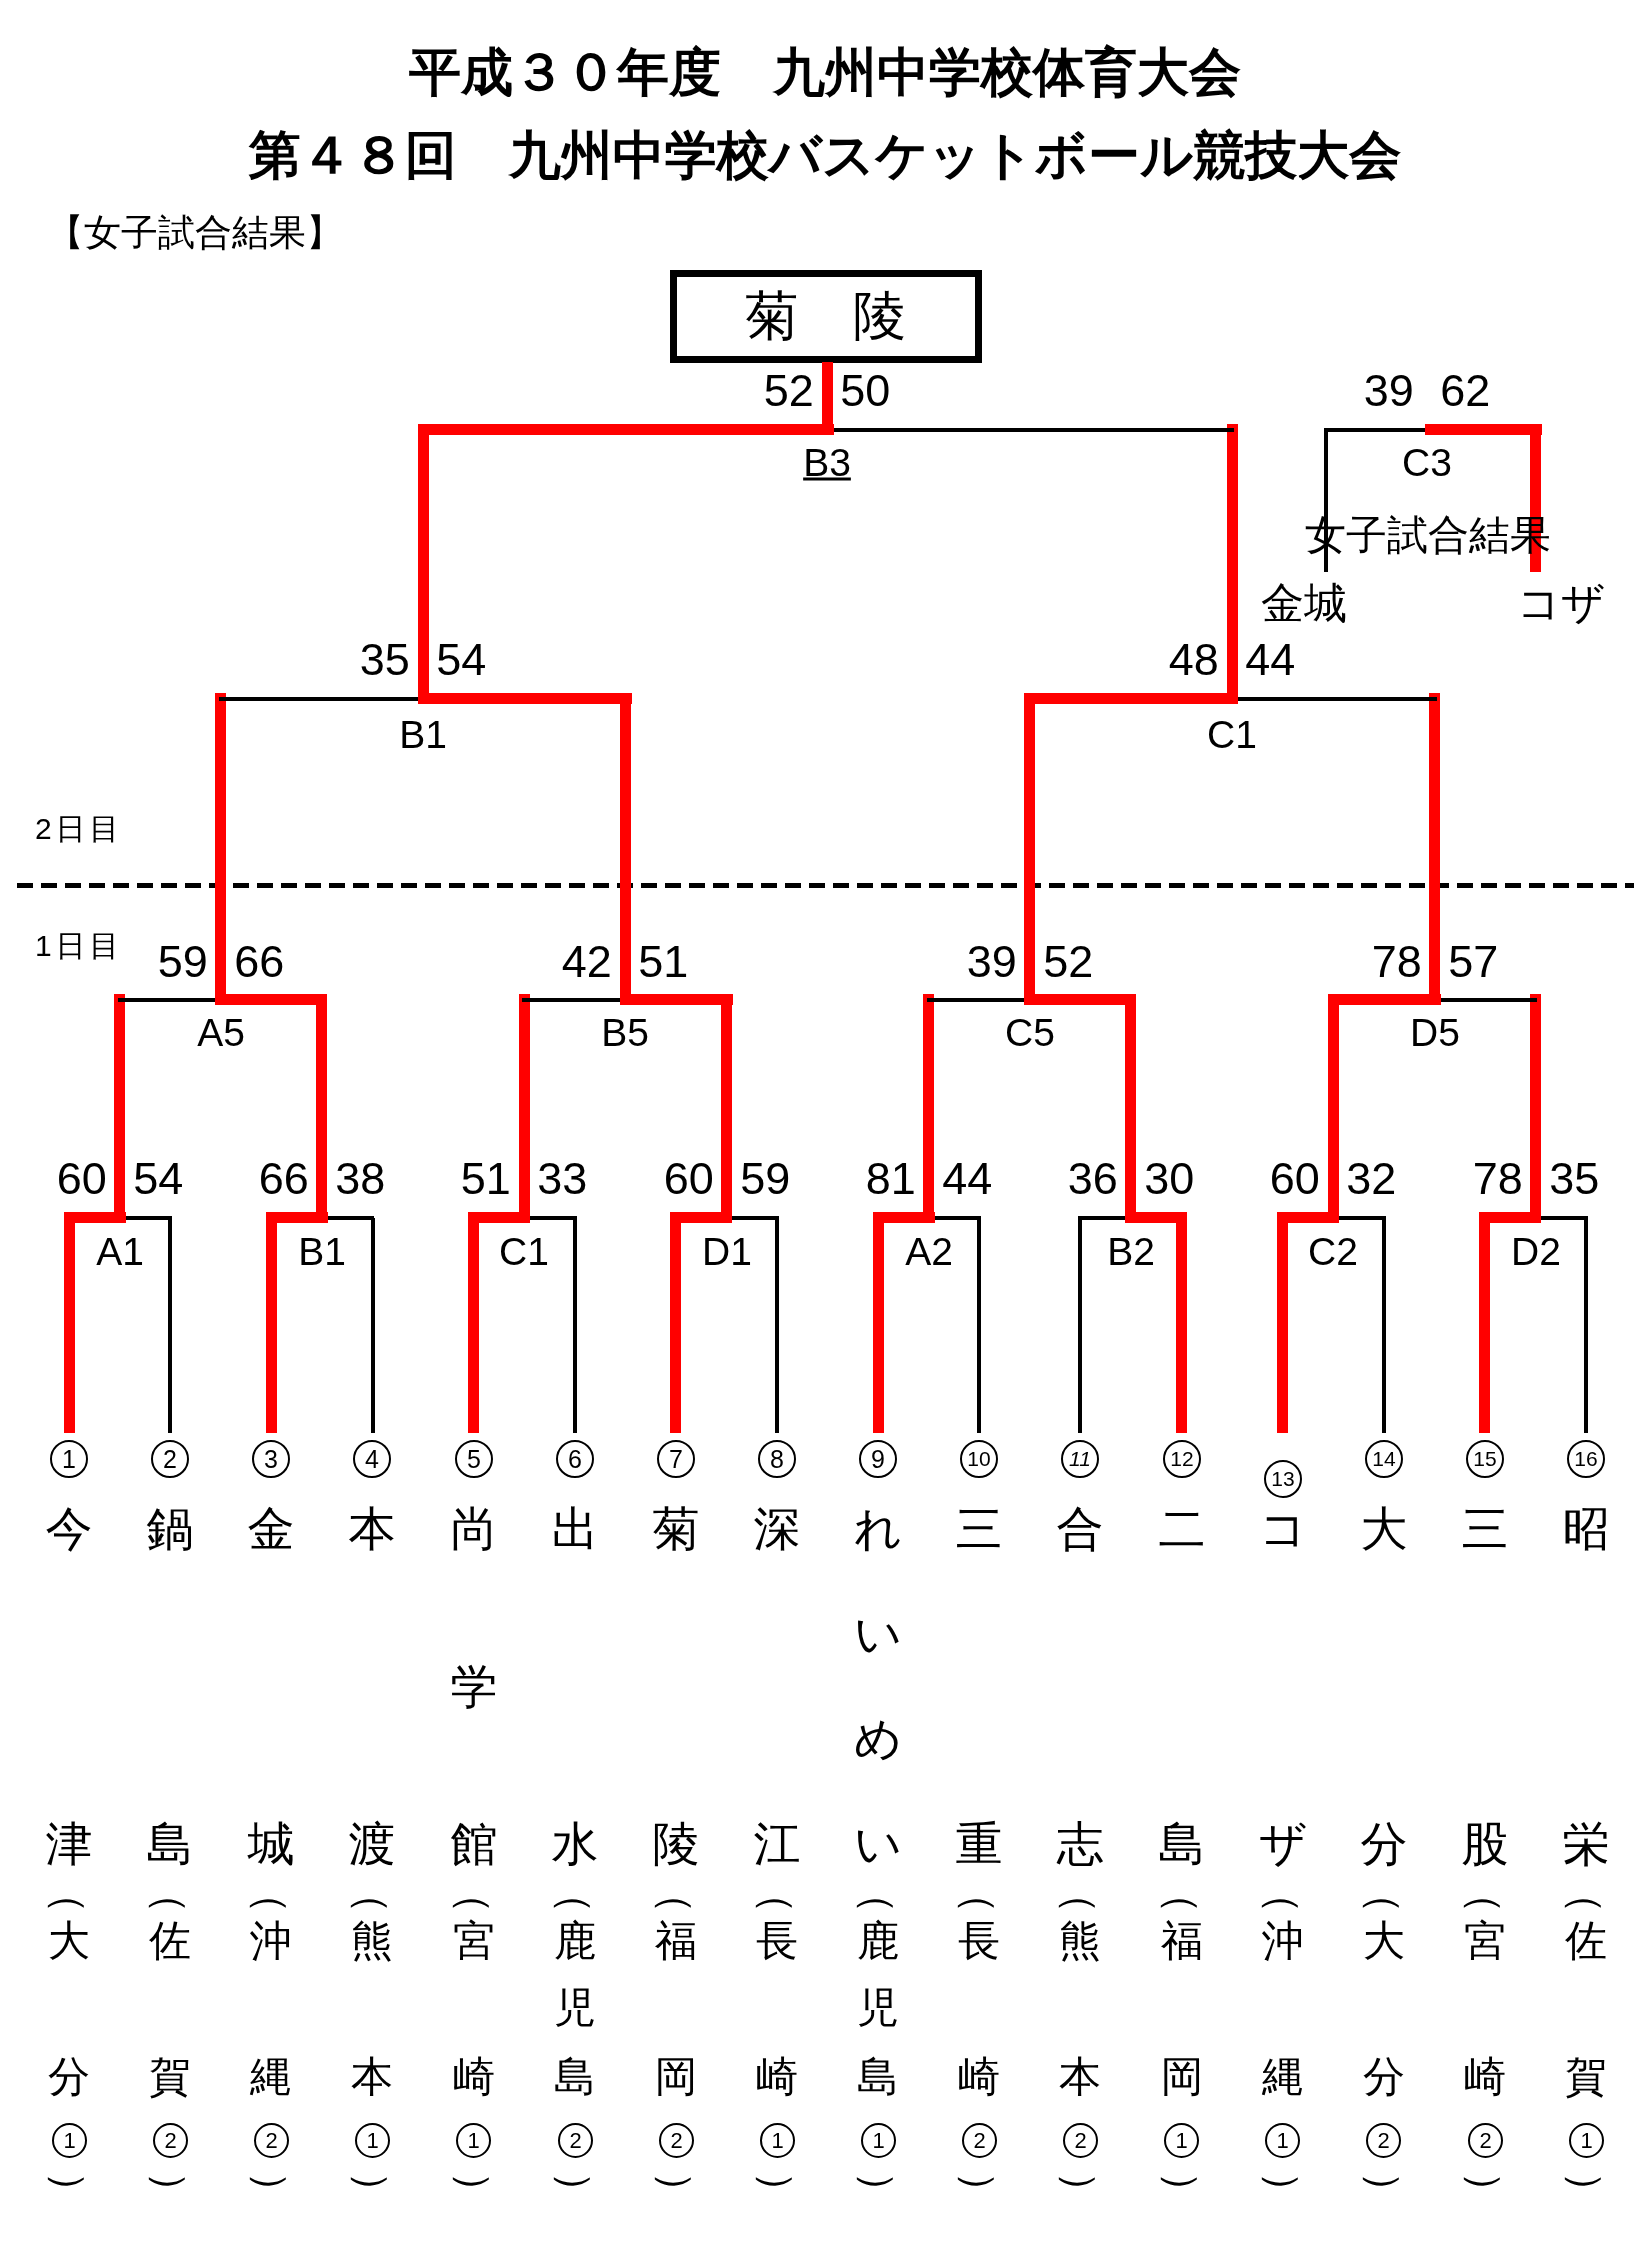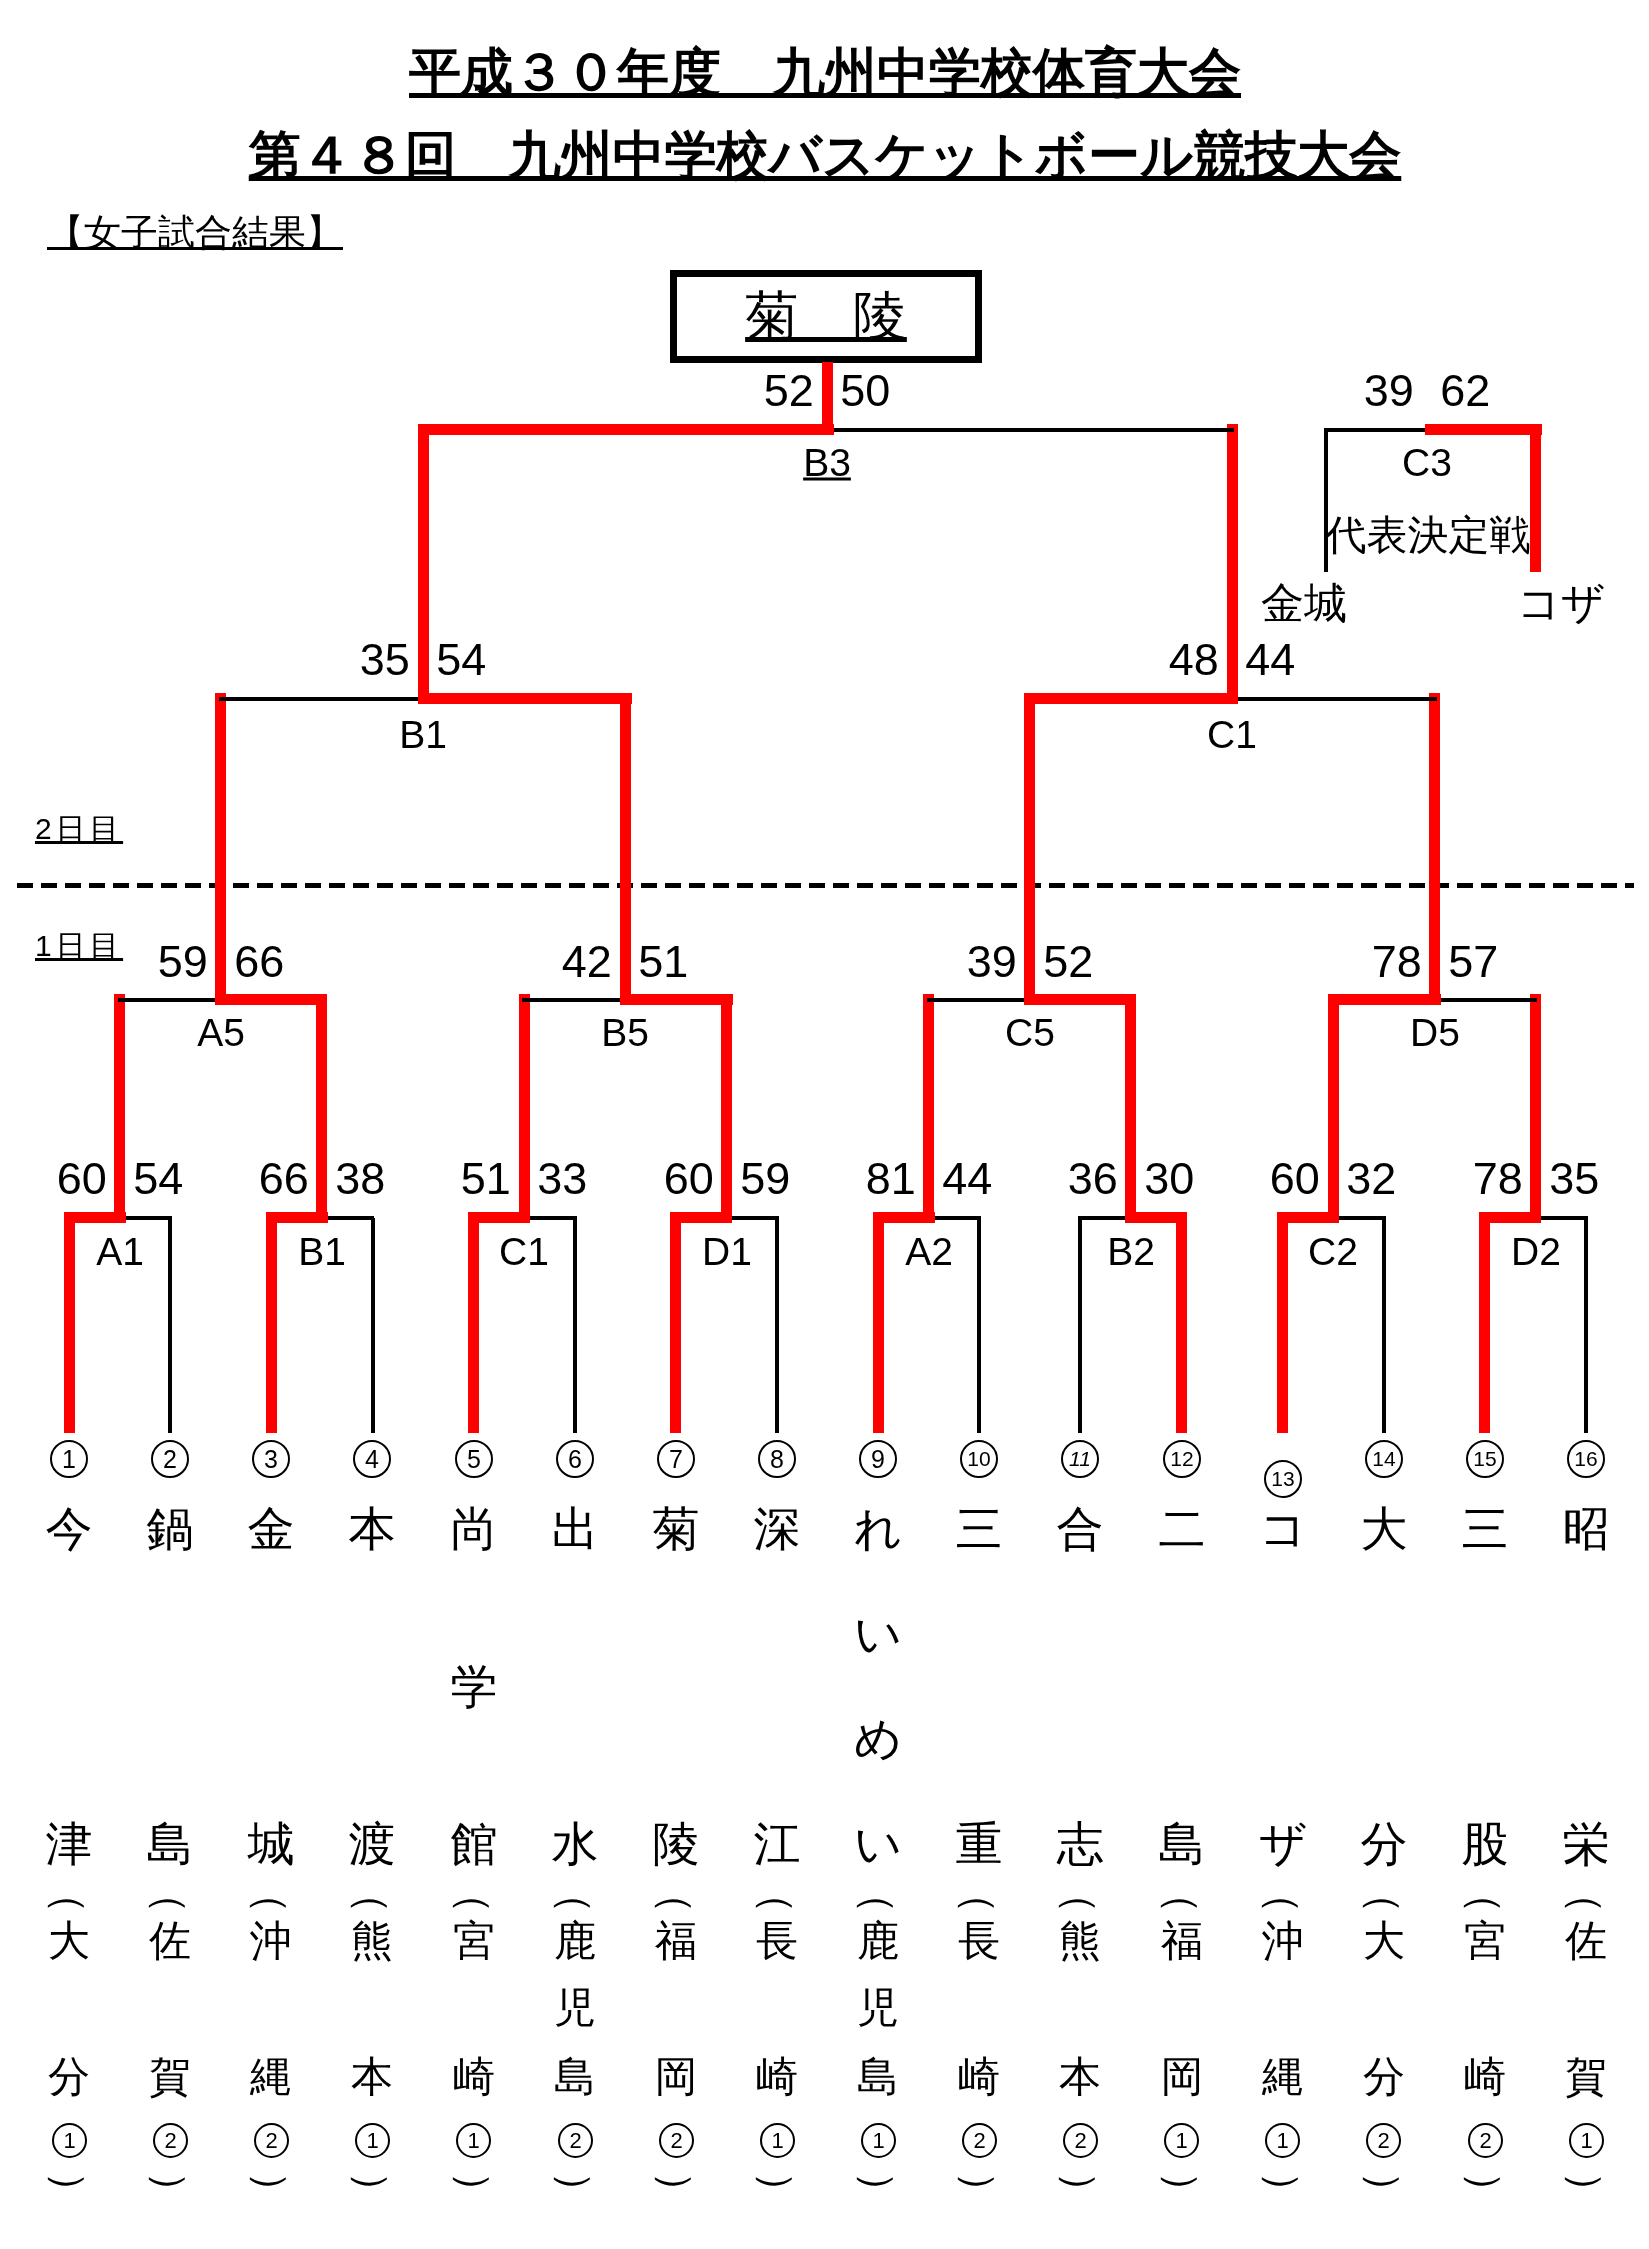--- a/index.html
+++ b/index.html
@@ -1,20 +1,20 @@
 <!DOCTYPE html>
 <html style="font-size:7.6px"><head>
 <meta charset="utf-8">
 <style>
   html,body{margin:0;padding:0;background:#fff;}
   #stage{
     position:relative;width:1649px;height:2250px;background:#fff;overflow:hidden;
     font-family:"Liberation Sans","DejaVu Sans",sans-serif;color:#000;
   }
-  .abs{position:absolute;text-decoration:underline;}
+  .abs{position:absolute;}
   .ctr{transform:translate(-50%,-50%);white-space:nowrap;line-height:1;}
   #title1,#title2{font-weight:bold;font-size:52px;}
   #section-label{font-size:37px;}
   .daylabel{font-size:30px;letter-spacing:3.8px;}
   #champion-box{
     box-sizing:border-box;border:7.1px solid #000;
     display:flex;align-items:center;justify-content:center;
     font-size:53px;letter-spacing:0.9px;
   }
   #day-separator{
@@ -185,21 +185,21 @@
     <div style="position: absolute; left: 827px; top: 462px; font-size: 39px; line-height: 1; white-space: nowrap; transform: translate(-50%, -50%); font-weight: normal; text-decoration: underline;">B3</div>
     <div style="position: absolute; left: 1324px; top: 428px; width: 214px; height: 3.8px; background: rgb(0, 0, 0);"></div>
     <div style="position: absolute; left: 1425px; top: 424px; width: 117px; height: 11.4px; background: rgb(255, 0, 0);"></div>
     <div style="position: absolute; left: 1324px; top: 430px; width: 3.8px; height: 142px; background: rgb(0, 0, 0);"></div>
     <div style="position: absolute; left: 1530px; top: 424px; width: 11.4px; height: 148px; background: rgb(255, 0, 0);"></div>
     <div class="score" style="position: absolute; left: 1427px; top: 390px; transform: translate(-50%, -50%);">
       <span>39</span>
       <span>62</span>
     </div>
     <div style="position: absolute; left: 1427px; top: 462px; font-size: 39px; line-height: 1; white-space: nowrap; transform: translate(-50%, -50%); font-weight: normal;">C3</div>
-    <div style="position: absolute; left: 1428px; top: 535px; font-size: 41px; line-height: 1; white-space: nowrap; transform: translate(-50%, -50%); font-weight: normal;">代表決定戦</div>
+    <div style="position: absolute; left: 1428px; top: 535px; font-size: 41px; line-height: 1; white-space: nowrap; transform: translate(-50%, -50%); font-weight: normal;">女子試合結果</div>
     <div style="position: absolute; left: 1304px; top: 603px; font-size: 43px; line-height: 1; white-space: nowrap; transform: translate(-50%, -50%); font-weight: normal;">金城</div>
     <div style="position: absolute; left: 1561px; top: 603px; font-size: 43px; line-height: 1; white-space: nowrap; transform: translate(-50%, -50%); font-weight: normal;">コザ</div>
     <div class="circle" style="position: absolute; left: 50px; top: 1440px; width: 38px; height: 38px; border-width: 2.8px; font-size: 25px;">1</div>
     <div style="position: absolute; left: 69px; top: 1528px; font-size: 47px; line-height: 1; white-space: nowrap; transform: translate(-50%, -50%); font-weight: normal;">今</div>
     <div style="position: absolute; left: 69px; top: 1843px; font-size: 47px; line-height: 1; white-space: nowrap; transform: translate(-50%, -50%); font-weight: normal;">津</div>
     <div style="position: absolute; left: 69px; top: 1893px; font-size: 42px; line-height: 1; white-space: nowrap; transform: translate(-50%, -50%) rotate(90deg); font-weight: normal;">（</div>
     <div style="position: absolute; left: 69px; top: 1941px; font-size: 42px; line-height: 1; white-space: nowrap; transform: translate(-50%, -50%); font-weight: normal;">大</div>
     <div style="position: absolute; left: 69px; top: 2077px; font-size: 42px; line-height: 1; white-space: nowrap; transform: translate(-50%, -50%); font-weight: normal;">分</div>
     <div class="circle" style="position: absolute; left: 52px; top: 2123px; width: 35px; height: 35px; border-width: 2.4px; font-size: 22px;">1</div>
     <div style="position: absolute; left: 69px; top: 2192px; font-size: 42px; line-height: 1; white-space: nowrap; transform: translate(-50%, -50%) rotate(90deg); font-weight: normal;">）</div>

